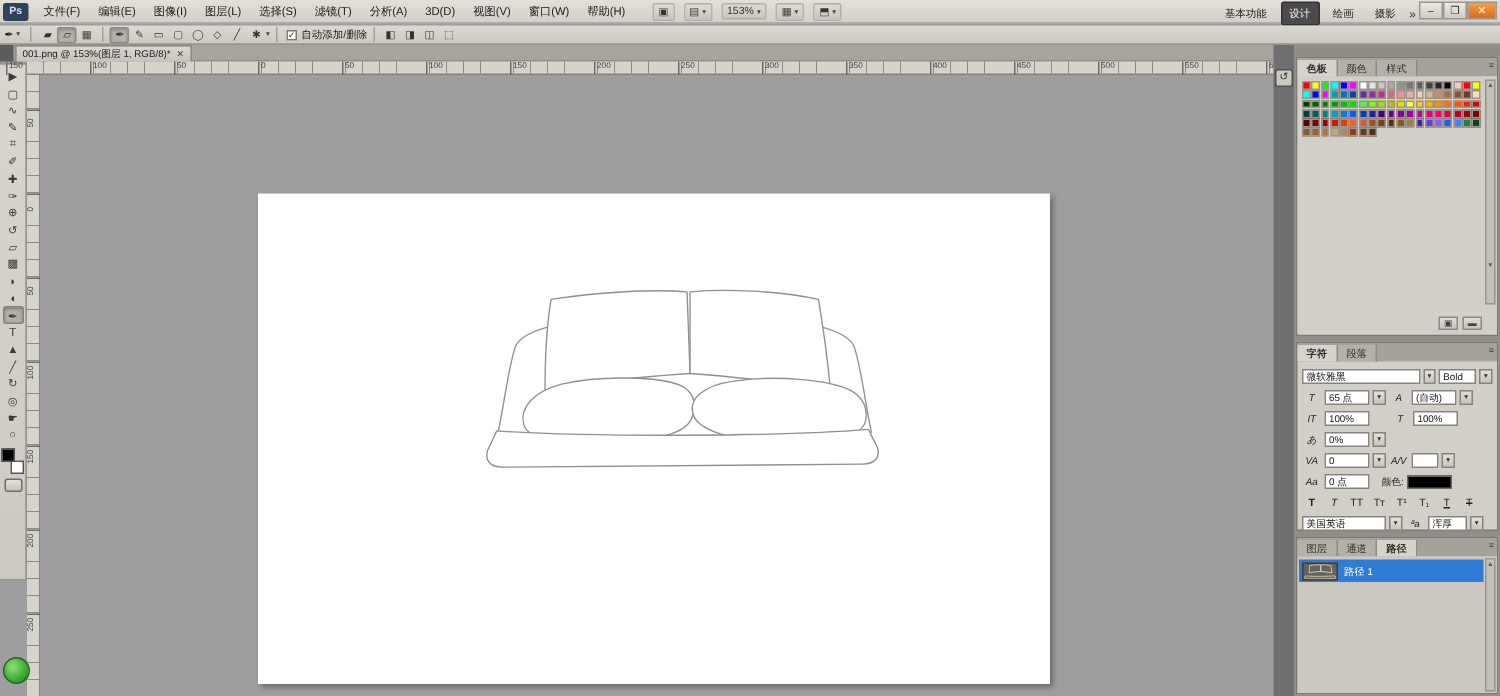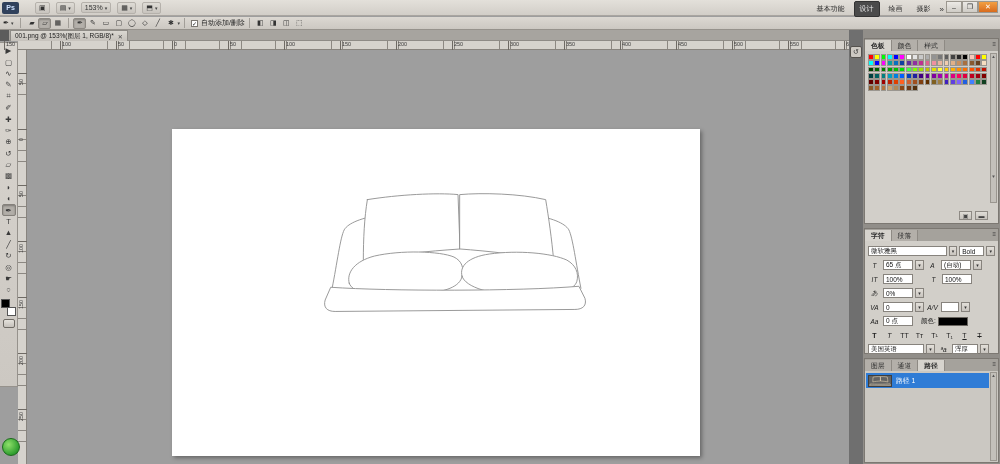--- a/index.html
+++ b/index.html
@@ -128,20 +128,33 @@
   .badge { position:absolute; left:2px; top:438px; width:18px; height:18px; border-radius:50%;
     background:radial-gradient(circle at 35% 35%, #8ee06a, #2f9e2f 70%, #1d7a1d); border:1px solid #1a6a1a; }
 </style>
 </head>
 <body>
 
 <div id="app">
 
   <div class="menubar">
     <div class="ps-logo">Ps</div>
+    <div id="menu-items" style="display:flex">
+        <div class="menu-item">文件(F)</div>
+        <div class="menu-item">编辑(E)</div>
+        <div class="menu-item">图像(I)</div>
+        <div class="menu-item">图层(L)</div>
+        <div class="menu-item">选择(S)</div>
+        <div class="menu-item">滤镜(T)</div>
+        <div class="menu-item">分析(A)</div>
+        <div class="menu-item">3D(D)</div>
+        <div class="menu-item">视图(V)</div>
+        <div class="menu-item">窗口(W)</div>
+        <div class="menu-item">帮助(H)</div>
+      </div>
     <div class="appbar" id="appbar">
         <div class="abtn">
           <div>▣</div>
         </div>
         <div class="abtn">
           <div>▤</div>
           <div class="caret">▾</div>
         </div>
         <div class="abtn">
           <div>153%</div>

